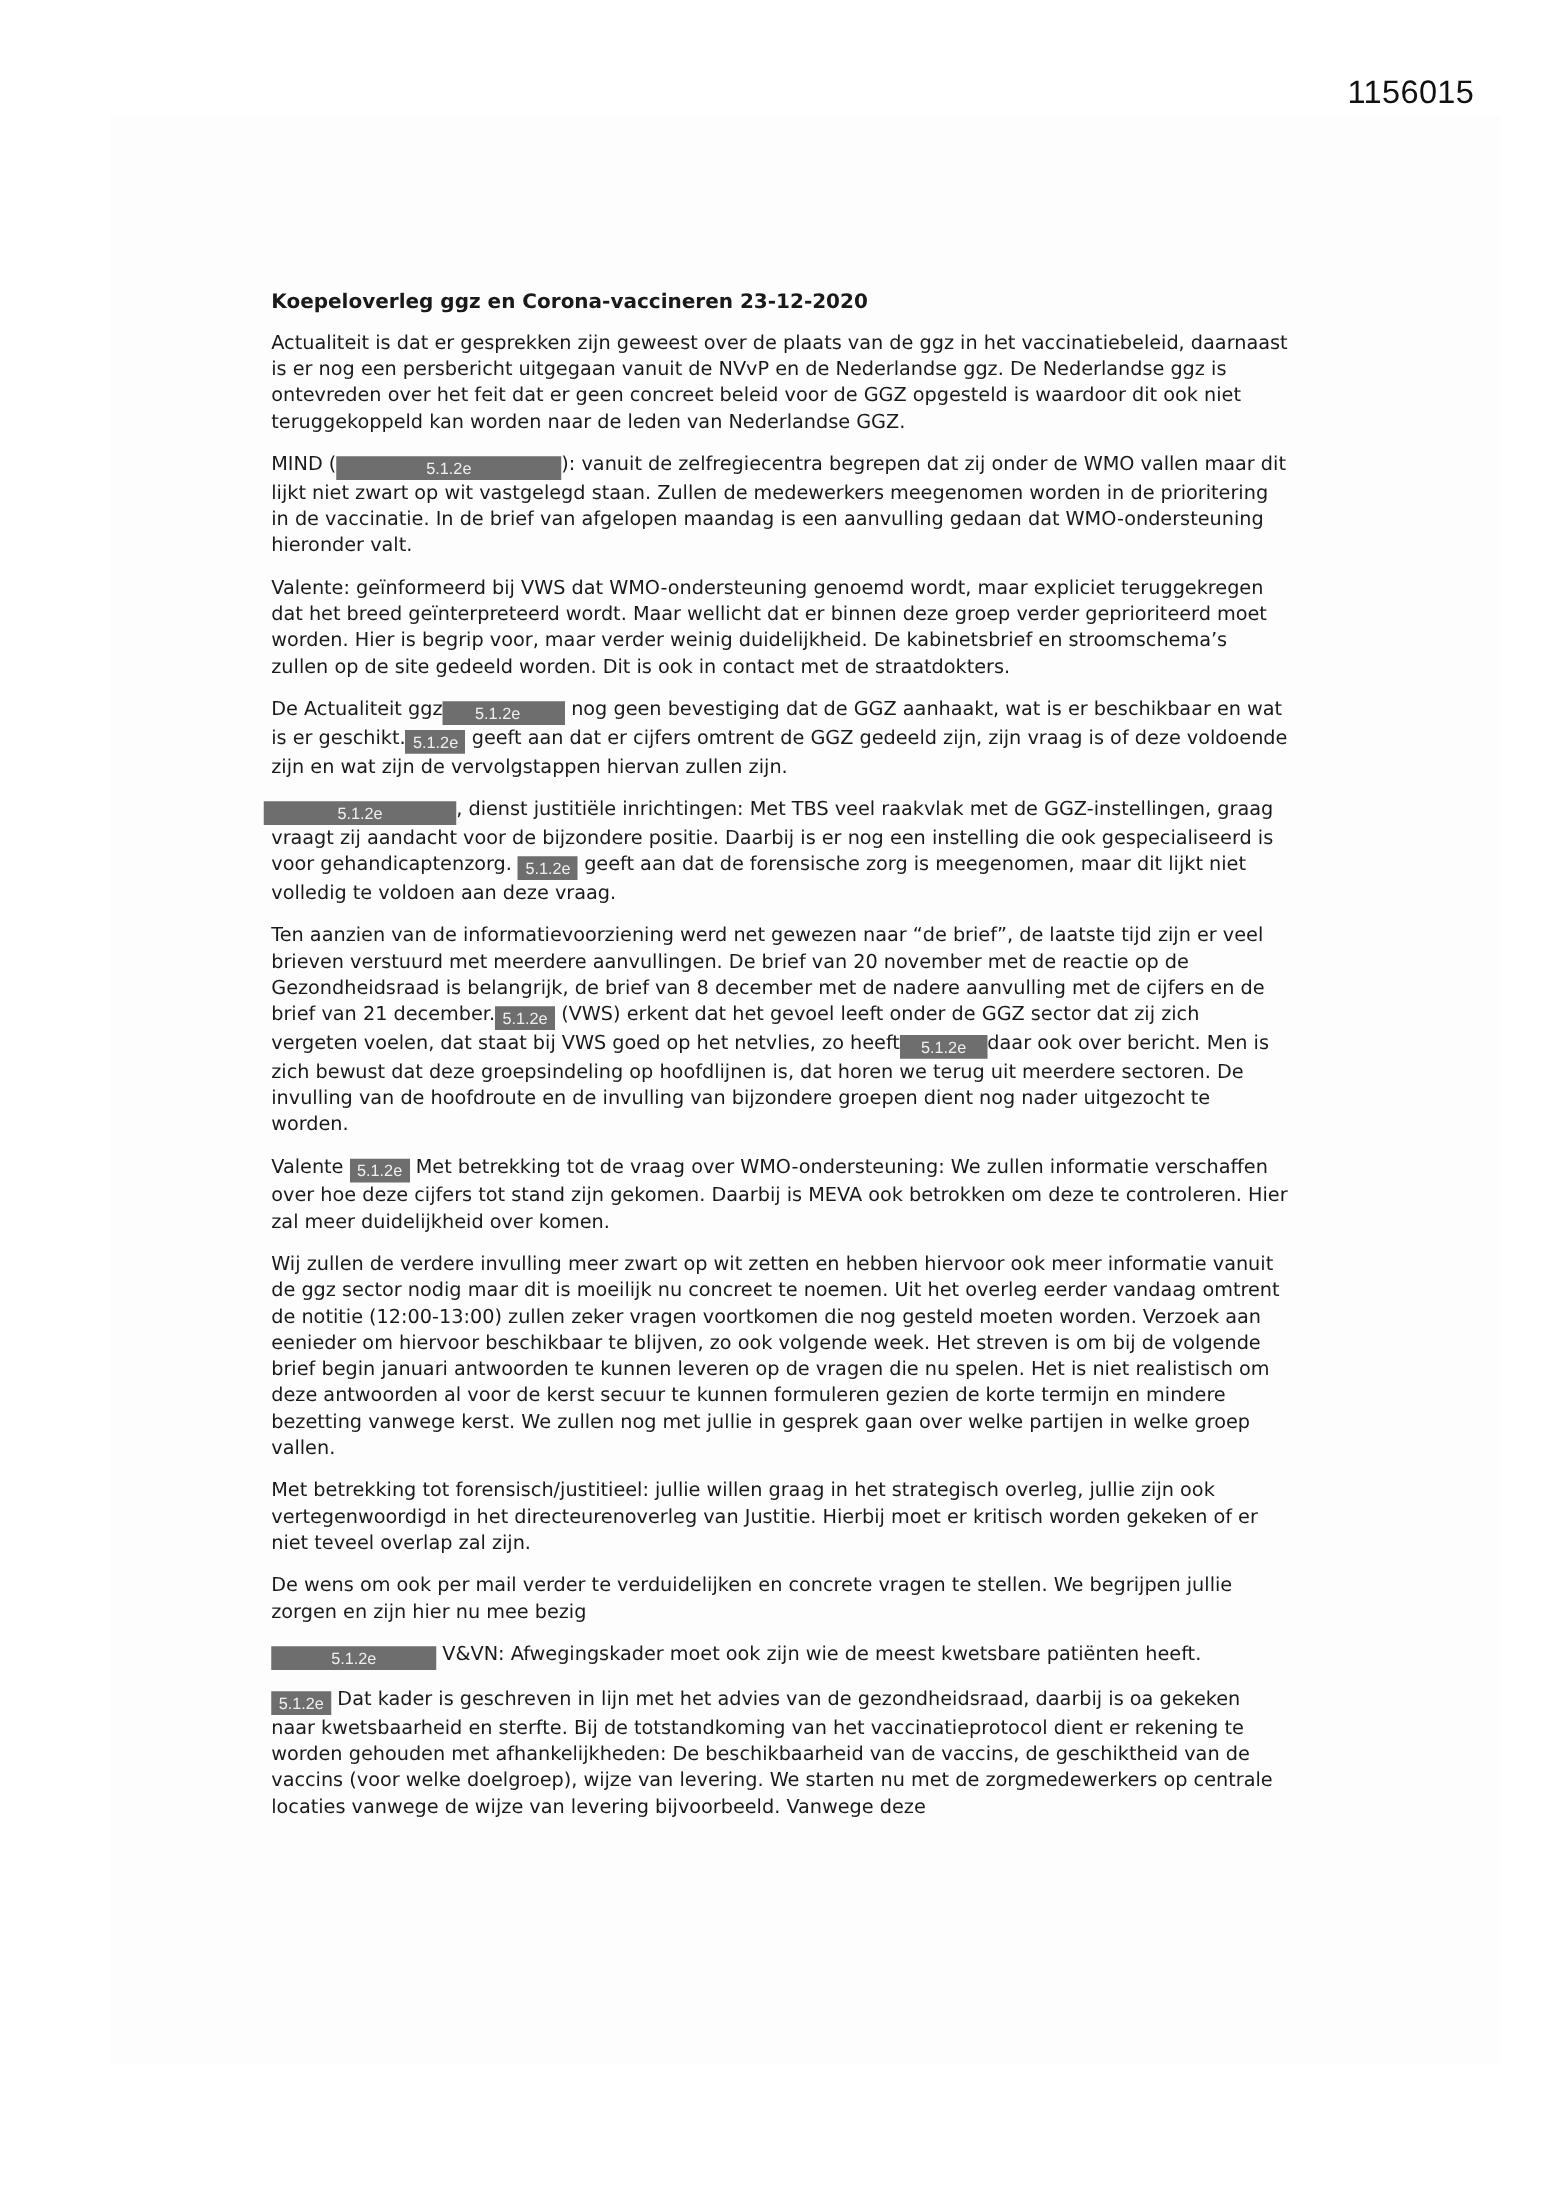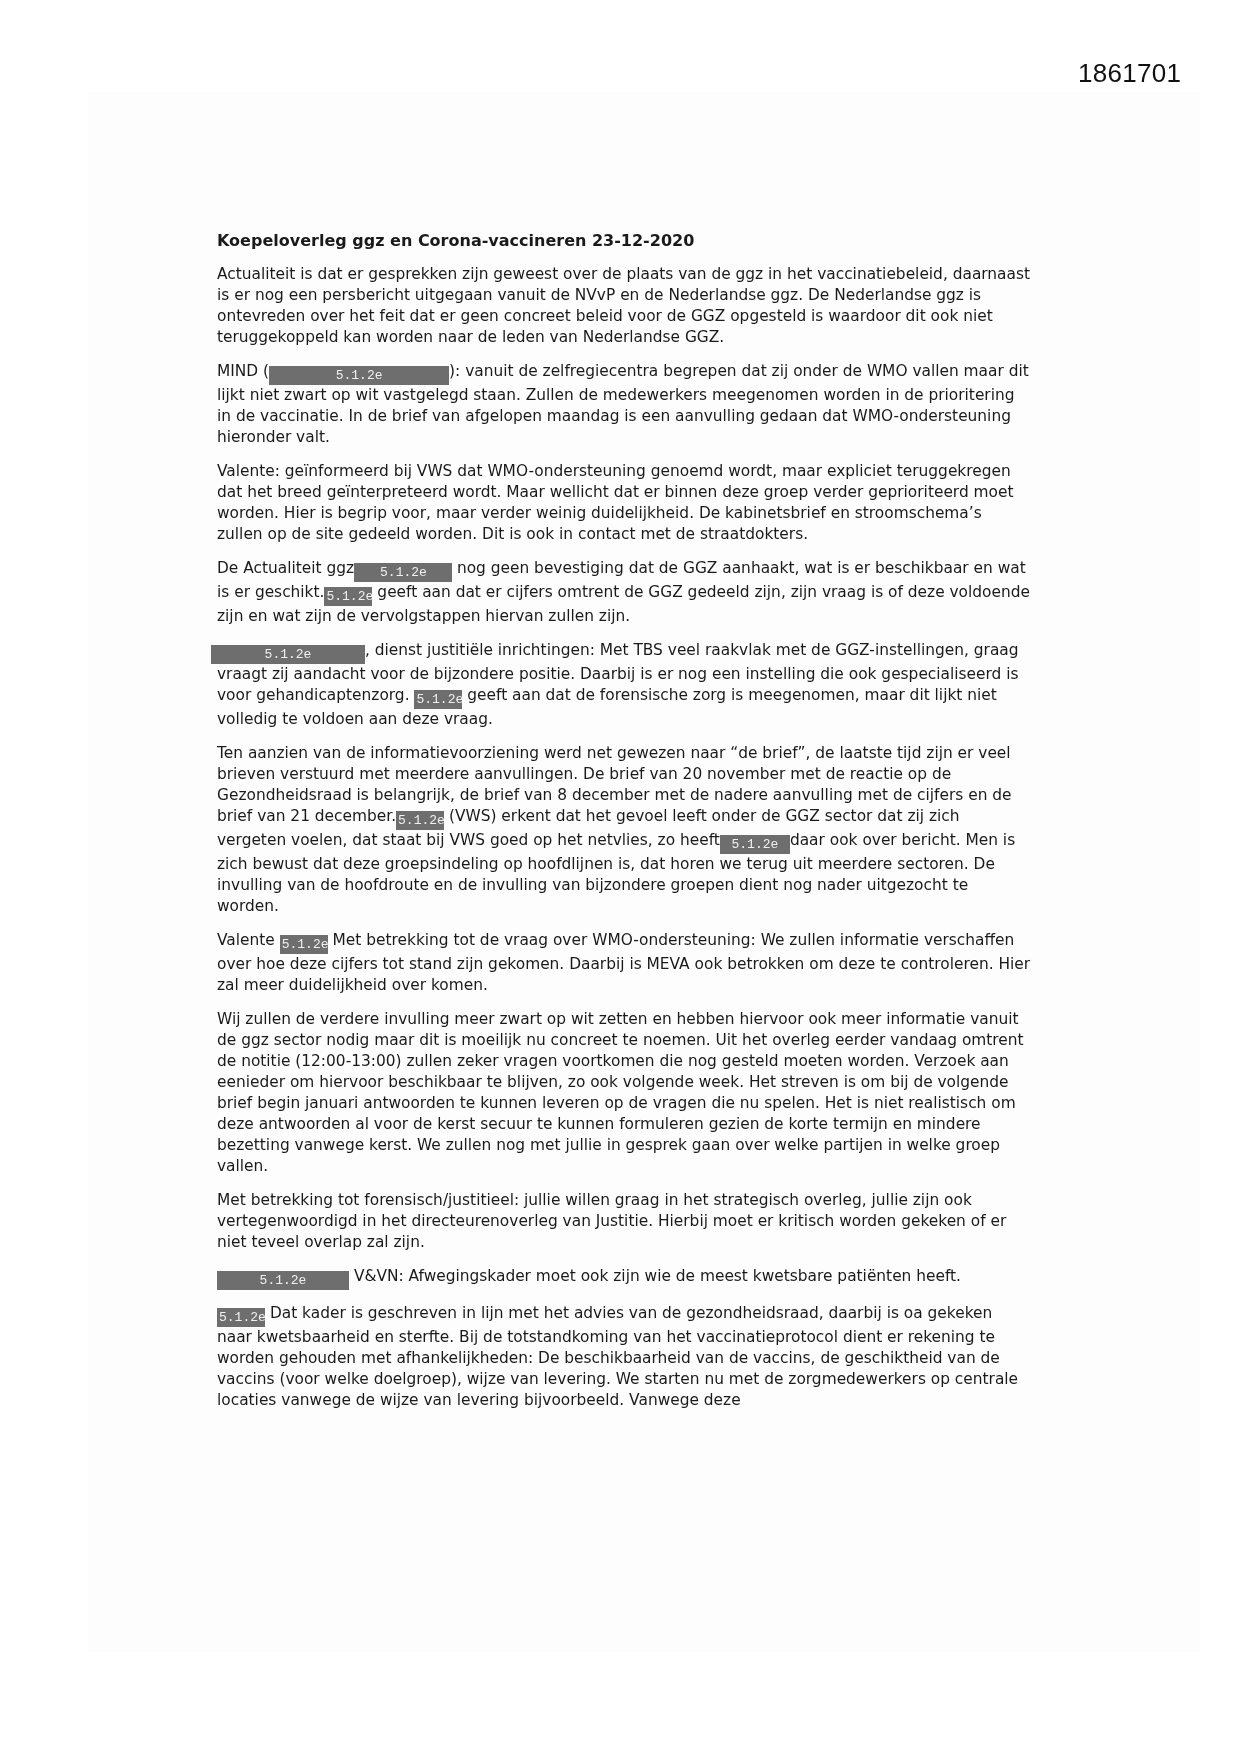--- a/index.html
+++ b/index.html
@@ -47,39 +47,39 @@
       line-height: 22px;
     }
     .para {
       margin: 0 0 13px 0;
       white-space: normal;
     }
     .redact {
       display: inline-block;
       background: #6e6e6e;
       color: #f0f0f0;
-      font-family: Liberation Mono, monospace;
+      font-family: Liberation Sans, sans-serif;
       font-size: 13px;
       line-height: 19px;
       height: 19px;
       text-align: center;
       vertical-align: -3px;
       padding: 0 2px;
     }
     .r-wide { width: 176px; }
     .r-med  { width: 98px; text-align: left; padding-left: 26px; box-sizing: border-box; }
     .r-short { width: 44px; }
     .r-lead { width: 150px; margin-left: -6px; }
     .r-v   { width: 128px; }
     .r-hdr { width: 66px; }
   </style>
 </head>
 <body>
 
-<div class="doc-number">1861701</div>
+<div class="doc-number">1156015</div>
 
 <div class="scan-area"></div>
 
 <div class="content">
   <div class="title">Koepeloverleg ggz en Corona-vaccineren 23-12-2020</div>
 
   <p class="para"><span>Actualiteit is dat er gesprekken zijn geweest over de plaats van de ggz in het vaccinatiebeleid, daarnaast is er nog een persbericht uitgegaan vanuit de NVvP en de Nederlandse ggz. De Nederlandse ggz is ontevreden over het feit dat er geen concreet beleid voor de GGZ opgesteld is waardoor dit ook niet teruggekoppeld kan worden naar de leden van Nederlandse GGZ.</span></p>
 
   <p class="para"><span>MIND (</span><span class="redact r-wide">5.1.2e</span><span>): vanuit de zelfregiecentra begrepen dat zij onder de WMO vallen maar dit lijkt niet zwart op wit vastgelegd staan. Zullen de medewerkers meegenomen worden in de prioritering in de vaccinatie. In de brief van afgelopen maandag is een aanvulling gedaan dat WMO-ondersteuning hieronder valt.</span></p>
 
@@ -90,17 +90,18 @@
   <p class="para"><span class="redact r-lead">5.1.2e</span><span>, dienst justitiële inrichtingen: Met TBS veel raakvlak met de GGZ-instellingen, graag vraagt zij aandacht voor de bijzondere positie. Daarbij is er nog een instelling die ook gespecialiseerd is voor gehandicaptenzorg. </span><span class="redact r-short">5.1.2e</span><span> geeft aan dat de forensische zorg is meegenomen, maar dit lijkt niet volledig te voldoen aan deze vraag.</span></p>
 
   <p class="para"><span>Ten aanzien van de informatievoorziening werd net gewezen naar “de brief”, de laatste tijd zijn er veel brieven verstuurd met meerdere aanvullingen. De brief van 20 november met de reactie op de Gezondheidsraad is belangrijk, de brief van 8 december met de nadere aanvulling met de cijfers en de brief van 21 december.</span><span class="redact r-short">5.1.2e</span><span> (VWS) erkent dat het gevoel leeft onder de GGZ sector dat zij zich vergeten voelen, dat staat bij VWS goed op het netvlies, zo heeft</span><span class="redact r-hdr">5.1.2e</span><span>daar ook over bericht. Men is zich bewust dat deze groepsindeling op hoofdlijnen is, dat horen we terug uit meerdere sectoren. De invulling van de hoofdroute en de invulling van bijzondere groepen dient nog nader uitgezocht te worden.</span></p>
 
   <p class="para"><span>Valente </span><span class="redact r-short">5.1.2e</span><span> Met betrekking tot de vraag over WMO-ondersteuning: We zullen informatie verschaffen over hoe deze cijfers tot stand zijn gekomen. Daarbij is MEVA ook betrokken om deze te controleren. Hier zal meer duidelijkheid over komen.</span></p>
 
   <p class="para"><span>Wij zullen de verdere invulling meer zwart op wit zetten en hebben hiervoor ook meer informatie vanuit de ggz sector nodig maar dit is moeilijk nu concreet te noemen. Uit het overleg eerder vandaag omtrent de notitie (12:00-13:00) zullen zeker vragen voortkomen die nog gesteld moeten worden. Verzoek aan eenieder om hiervoor beschikbaar te blijven, zo ook volgende week. Het streven is om bij de volgende brief begin januari antwoorden te kunnen leveren op de vragen die nu spelen. Het is niet realistisch om deze antwoorden al voor de kerst secuur te kunnen formuleren gezien de korte termijn en mindere bezetting vanwege kerst. We zullen nog met jullie in gesprek gaan over welke partijen in welke groep vallen.</span></p>
 
   <p class="para"><span>Met betrekking tot forensisch/justitieel: jullie willen graag in het strategisch overleg, jullie zijn ook vertegenwoordigd in het directeurenoverleg van Justitie. Hierbij moet er kritisch worden gekeken of er niet teveel overlap zal zijn.</span></p>
 
+  <p class="para"><span>De wens om ook per mail verder te verduidelijken en concrete vragen te stellen. We begrijpen jullie zorgen en zijn hier nu mee bezig</span></p>
 
   <p class="para"><span class="redact r-v">5.1.2e</span><span> V&amp;VN: Afwegingskader moet ook zijn wie de meest kwetsbare patiënten heeft.</span></p>
 
   <p class="para"><span class="redact r-short">5.1.2e</span><span> Dat kader is geschreven in lijn met het advies van de gezondheidsraad, daarbij is oa gekeken naar kwetsbaarheid en sterfte. Bij de totstandkoming van het vaccinatieprotocol dient er rekening te worden gehouden met afhankelijkheden: De beschikbaarheid van de vaccins, de geschiktheid van de vaccins (voor welke doelgroep), wijze van levering. We starten nu met de zorgmedewerkers op centrale locaties vanwege de wijze van levering bijvoorbeeld. Vanwege deze</span></p>
 </div>
 
 </body></html>

